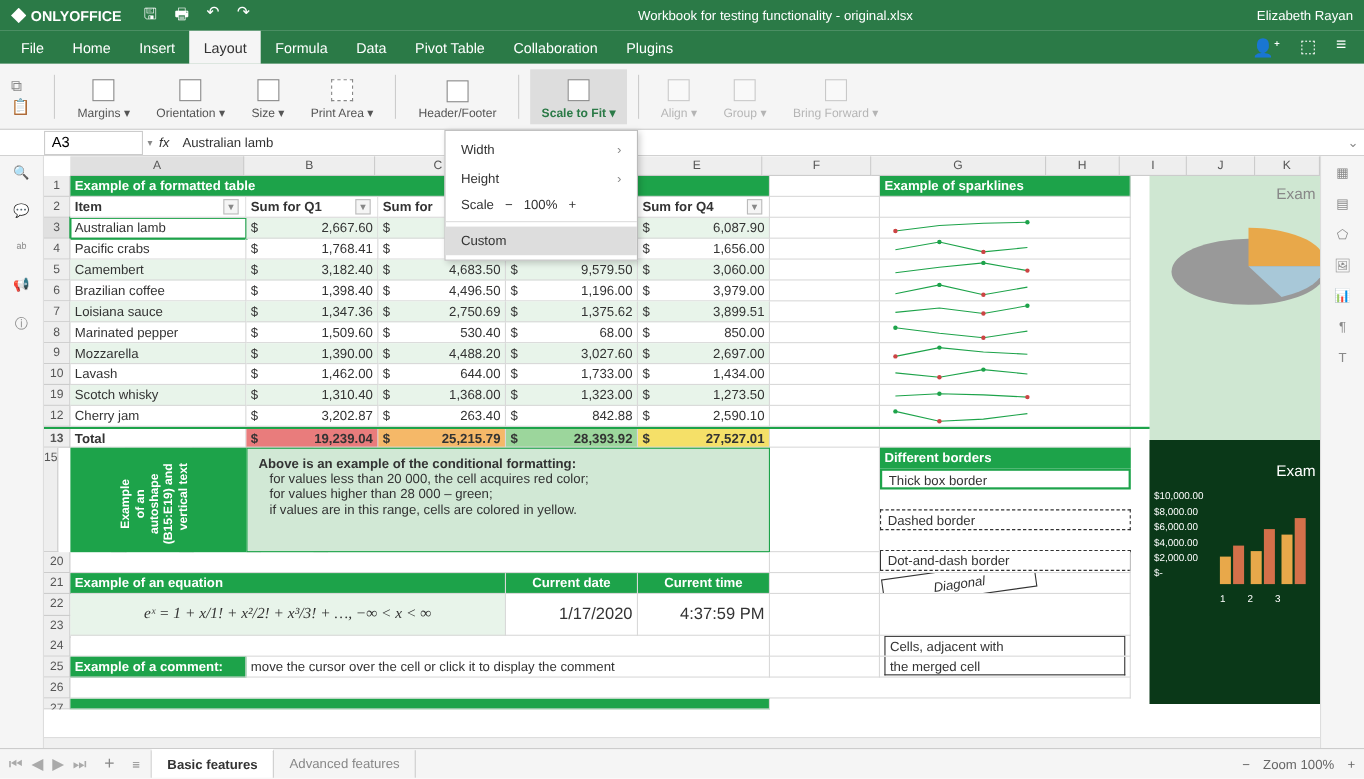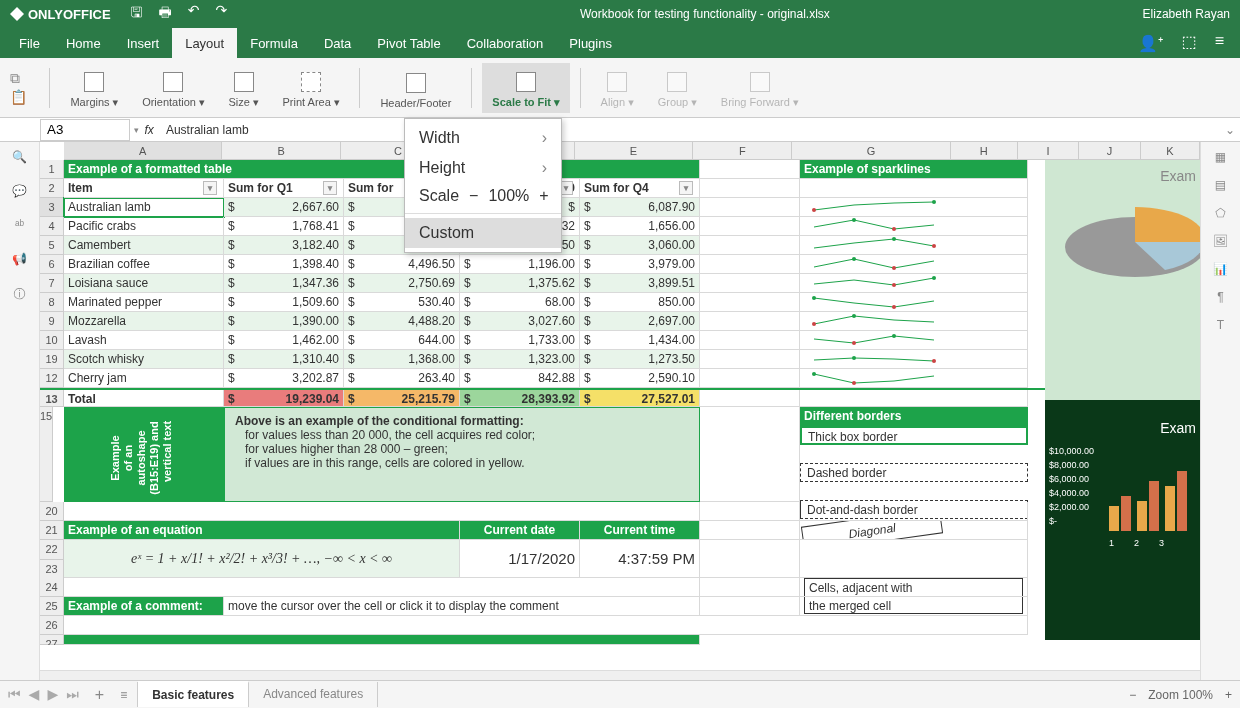--- a/index.html
+++ b/index.html
@@ -69,21 +69,21 @@
 .borders-box { border:1px solid #333; padding:2px 6px; height:19px; font-size:12px; margin-bottom:0;}
 .thick-b { border:2px solid #1da34a; font-weight:normal;}
 .dashed-b { border:1px dashed #333;}
 .dotdash-b { border-style:dashed solid; border-width:1px;}
 
 .sparkline { width:155px; height:17px; }
 
 .chart-preview { position:absolute; right:0; top:18px; width:155px; height:400px; background:#cfe7d2; overflow:hidden;}
 .chart-preview2 { position:absolute; right:0; top:258px; width:155px; height:240px; background:#0a3818; color:#fff; font-size:10px; padding:20px 4px 4px 4px;}
 
-.dropdown-menu { position:absolute; top:118px; left:404px; width:158px; background:#fff; border:1px solid #bbb; box-shadow:2px 2px 6px rgba(0,0,0,0.2); z-index:100; padding:4px 0; font-size:16px;}
+.dropdown-menu { position:absolute; top:118px; left:404px; width:176px; background:#fff; border:1px solid #bbb; box-shadow:2px 2px 6px rgba(0,0,0,0.2); z-index:100; padding:4px 0; font-size:12px;}
 .dropdown-menu .mi { padding:6px 14px; display:flex; justify-content:space-between; align-items:center; cursor:pointer;}
 .dropdown-menu .mi:hover, .dropdown-menu .mi.hov { background:#ddd;}
 .dropdown-menu .scale-row { display:flex; align-items:center; gap:10px; padding:4px 14px;}
 .dropdown-menu hr { border:none; border-top:1px solid #ddd; margin:4px 0;}
 .chev::after{content:"›"; color:#888;}
 
 .statusbar { position:absolute; bottom:0; left:0; right:0; height:28px; background:#f5f5f5; border-top:1px solid #ccc; display:flex; align-items:center; padding:0 8px; font-size:12px;}
 .statusbar .nav-btns { display:flex; gap:8px; color:#aaa; font-size:14px;}
 .statusbar .add-sheet { margin:0 16px; font-size:16px; color:#888; cursor:pointer;}
 .statusbar .sheet-tabs { display:flex; border-left:1px solid #ccc;}

